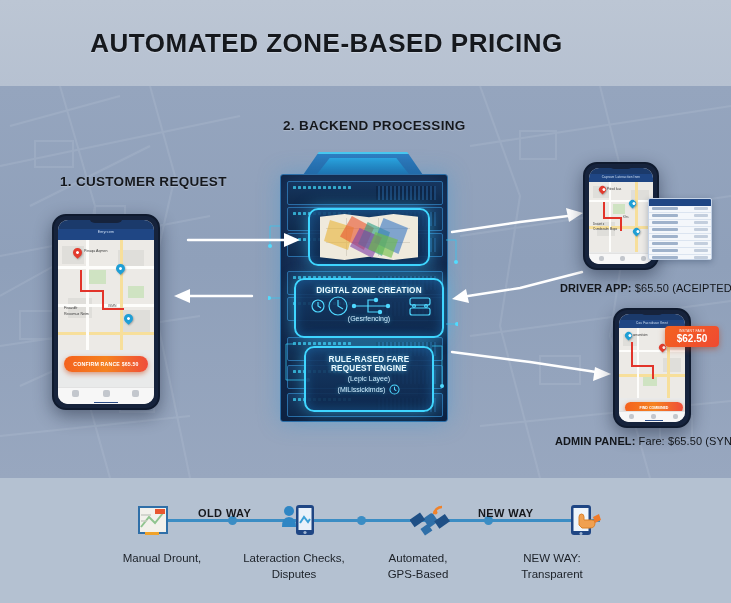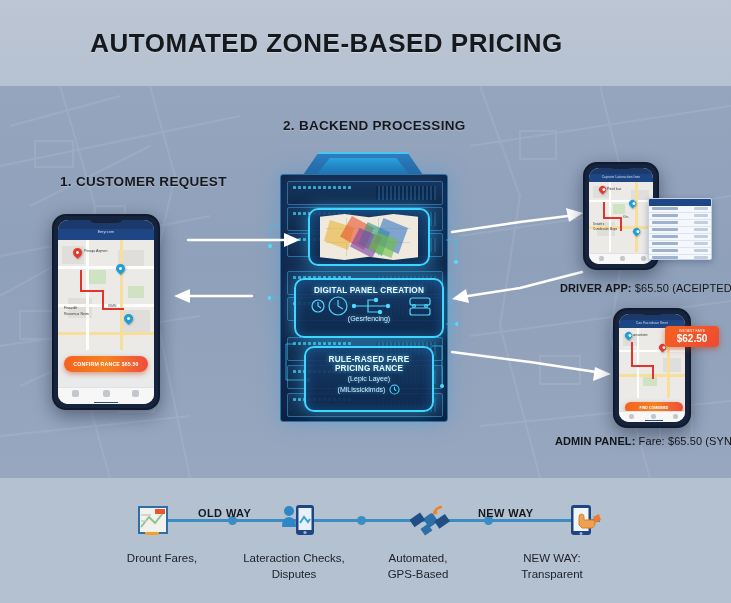--- a/index.html
+++ b/index.html
@@ -389,21 +389,21 @@
         <div class="z" style="left:4px;top:6px;width:30px;height:30px;background:#e8b53c;clip-path:polygon(20% 0,100% 25%,80% 100%,0 70%);"></div>
         <div class="z" style="left:20px;top:2px;width:34px;height:34px;background:#e8562f;clip-path:polygon(35% 0,100% 35%,70% 100%,0 60%);"></div>
         <div class="z" style="left:38px;top:8px;width:32px;height:34px;background:#2f9f86;clip-path:polygon(30% 0,100% 30%,75% 100%,0 65%);"></div>
         <div class="z" style="left:54px;top:4px;width:34px;height:36px;background:#3b79c4;clip-path:polygon(28% 0,100% 28%,72% 100%,0 68%);"></div>
         <div class="z" style="left:30px;top:14px;width:32px;height:30px;background:#7f3fa8;clip-path:polygon(30% 0,100% 32%,70% 100%,0 62%);"></div>
         <div class="z" style="left:48px;top:18px;width:30px;height:26px;background:#6fbf44;clip-path:polygon(25% 0,100% 30%,78% 100%,0 66%);"></div>
       </div>
     </div>
 
     <div class="panel" id="panel-zone">
-      <div class="ptitle" style="margin-top:6px">DIGITAL PANEL CREATION</div>
+      <div class="ptitle" style="margin-top:6px">DIGITAL ZONE CREATION</div>
       <svg width="146" height="22" viewBox="0 0 146 22" style="display:block">
         <g stroke="#4fd8ff" fill="none" stroke-width="1.2">
           <circle cx="22" cy="11" r="6"></circle>
             <path d="M22 7 V11 L25 13"></path>
           <circle cx="42" cy="11" r="9"></circle>
             <path d="M42 5 V11 L47 14"></path>
           <path d="M56 11 H92 M72 11 V5 H80 M72 11 V17 H84"></path>
           <circle cx="58" cy="11" r="1.6" fill="#4fd8ff"></circle>
             <circle cx="80" cy="5" r="1.6" fill="#4fd8ff"></circle>
           <circle cx="84" cy="17" r="1.6" fill="#4fd8ff"></circle>
@@ -412,21 +412,21 @@
             <circle cx="118" cy="11" r="1.4"></circle>
             <circle cx="130" cy="11" r="1.4"></circle>
           <rect x="114" y="13" width="20" height="7" rx="2"></rect>
         </g>
       </svg>
       <div class="psub" style="margin-top:-2px">(Gesrfencing)</div>
     </div>
 
     <div class="panel" id="panel-rule">
       <div class="ptitle" style="margin-top:7px">RULE-RASED FARE</div>
-      <div class="ptitle">PRICING RANCE</div>
+      <div class="ptitle">REQUEST ENGINE</div>
       <div class="psub" style="margin-top:2px">(Lepic Layee)</div>
       <div style="display:flex;align-items:center;justify-content:center;gap:4px;margin-top:1px;">
         <span class="psub">(MlLlssicklmds)</span>
         <svg width="11" height="11" viewBox="0 0 12 12">
           <circle cx="6" cy="6" r="5" fill="none" stroke="#4fd8ff" stroke-width="1.1"></circle>
           <path d="M6 3 V6 L8 7.5" fill="none" stroke="#4fd8ff" stroke-width="1.1"></path>
         </svg>
       </div>
     </div>
   </div>
@@ -640,21 +640,21 @@
 
   <svg class="tl-icon" style="left:568px;top:503px;" width="36" height="34" viewBox="0 0 36 34">
     <rect x="3" y="2" width="20" height="30" rx="3" fill="#1f4684"></rect>
     <rect x="5.5" y="5" width="15" height="23" fill="#eef5fb"></rect>
     <path d="M11 22 L11 14 Q11 11 13.5 11 Q16 11 16 14 L16 17 L24 17 Q27 17 27 20 Q27 25 22 25 L14 25 Z" fill="#f0a050" stroke="#d9822b" stroke-width="1"></path>
     <path d="M25 14 L31 11 L33 17 L27 20 Z" fill="#ef7b2a"></path>
     <circle cx="13" cy="30.5" r="1.5" fill="#9fb6d2"></circle>
   </svg>
 
   <div class="tl-cap" id="cap1">
-    <div>Drount Fares,</div>
+    <div>Manual Drount,</div>
   </div>
   <div class="tl-cap" id="cap2">
     <div>Lateraction Checks,</div>
     <div>Disputes</div>
   </div>
   <div class="tl-cap" id="cap3">
     <div>Automated,</div>
     <div>GPS-Based</div>
   </div>
   <div class="tl-cap" id="cap4">

